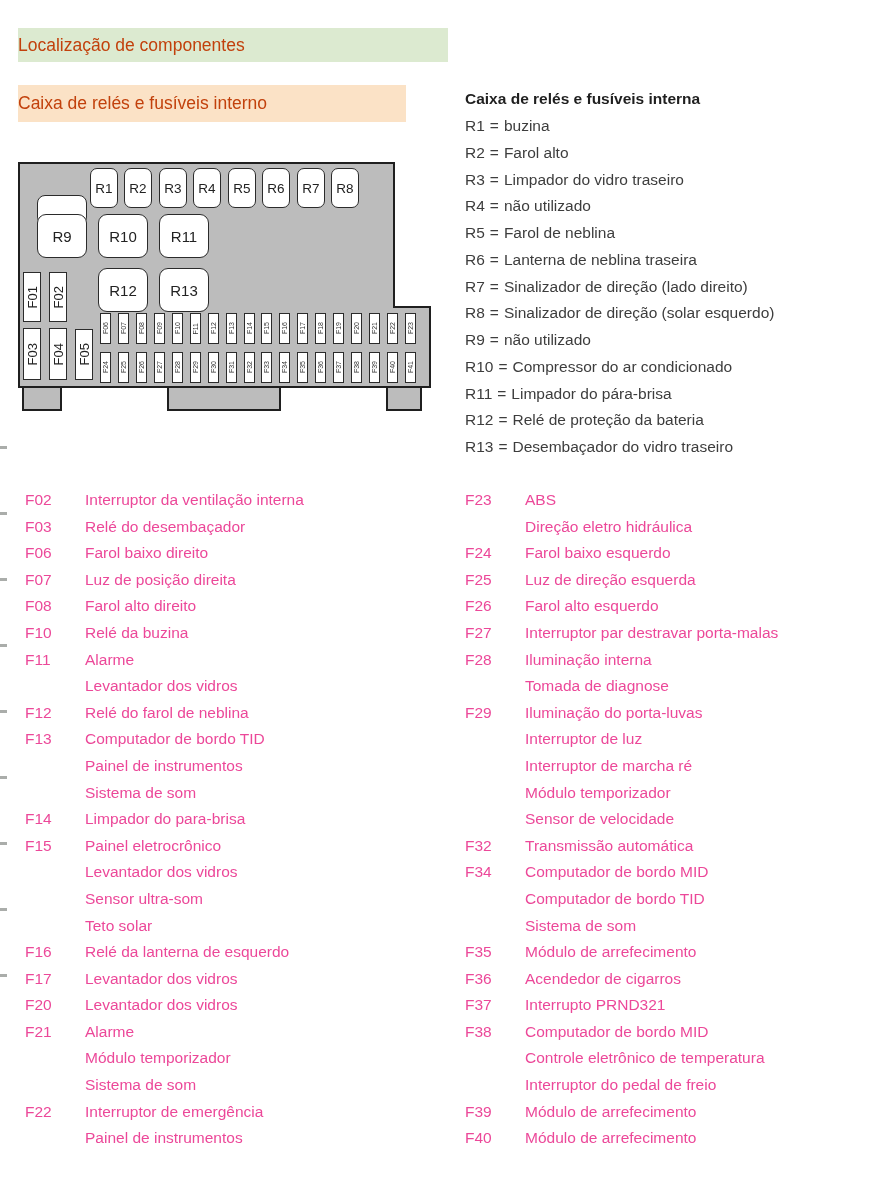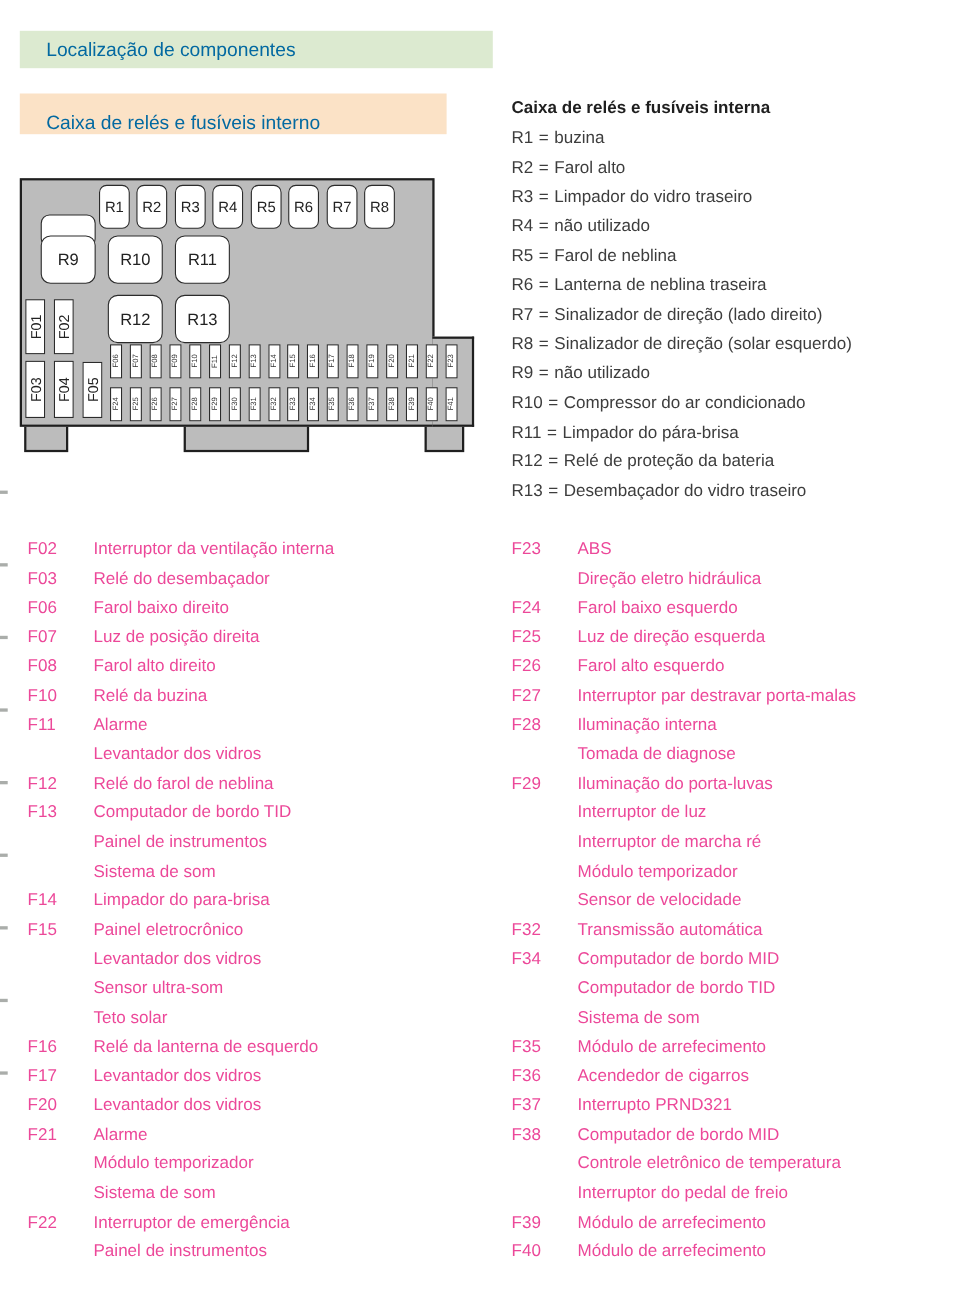--- a/index.html
+++ b/index.html
@@ -4,25 +4,25 @@
 <style>
   html,body { margin:0; padding:0; background:#ffffff; }
   .page {
     position:relative; width:876px; height:1195px; background:#fff;
     font-family:"Liberation Sans", sans-serif; overflow:hidden;
     color:#3d3d3d;
   }
   
   .band {
     position:absolute; left:18px; display:flex; align-items:center;
-    padding-left:24px; box-sizing:border-box;
-    font-size:17.5px; color:#0369a1;
+    box-sizing:border-box;
+    font-size:17.5px; color:#c2410c;
   }
   #band-section    { top:28px; width:430px; height:34px; background:var(--section-bg); }
-  #band-subsection { top:85px; width:388px; height:37px; background:var(--subsection-bg);align-items:flex-end; }
+  #band-subsection { top:85px; width:388px; height:37px; background:var(--subsection-bg); }
 
   
   .graybox { position:absolute; background:var(--gray); border:2px solid #1f1f1f; box-sizing:border-box; }
   #body-main { left:18px;  top:162px; width:377px; height:226px; z-index:2; }
   #body-ext  { left:393px; top:306px; width:38px;  height:82px;  z-index:2; border-left:none; }
   .foot { z-index:1; }
   .relay {
     position:absolute; background:#fff; border:1.5px solid #2b2b2b; box-sizing:border-box;
     display:flex; align-items:center; justify-content:center; color:#222; z-index:3;
   }

